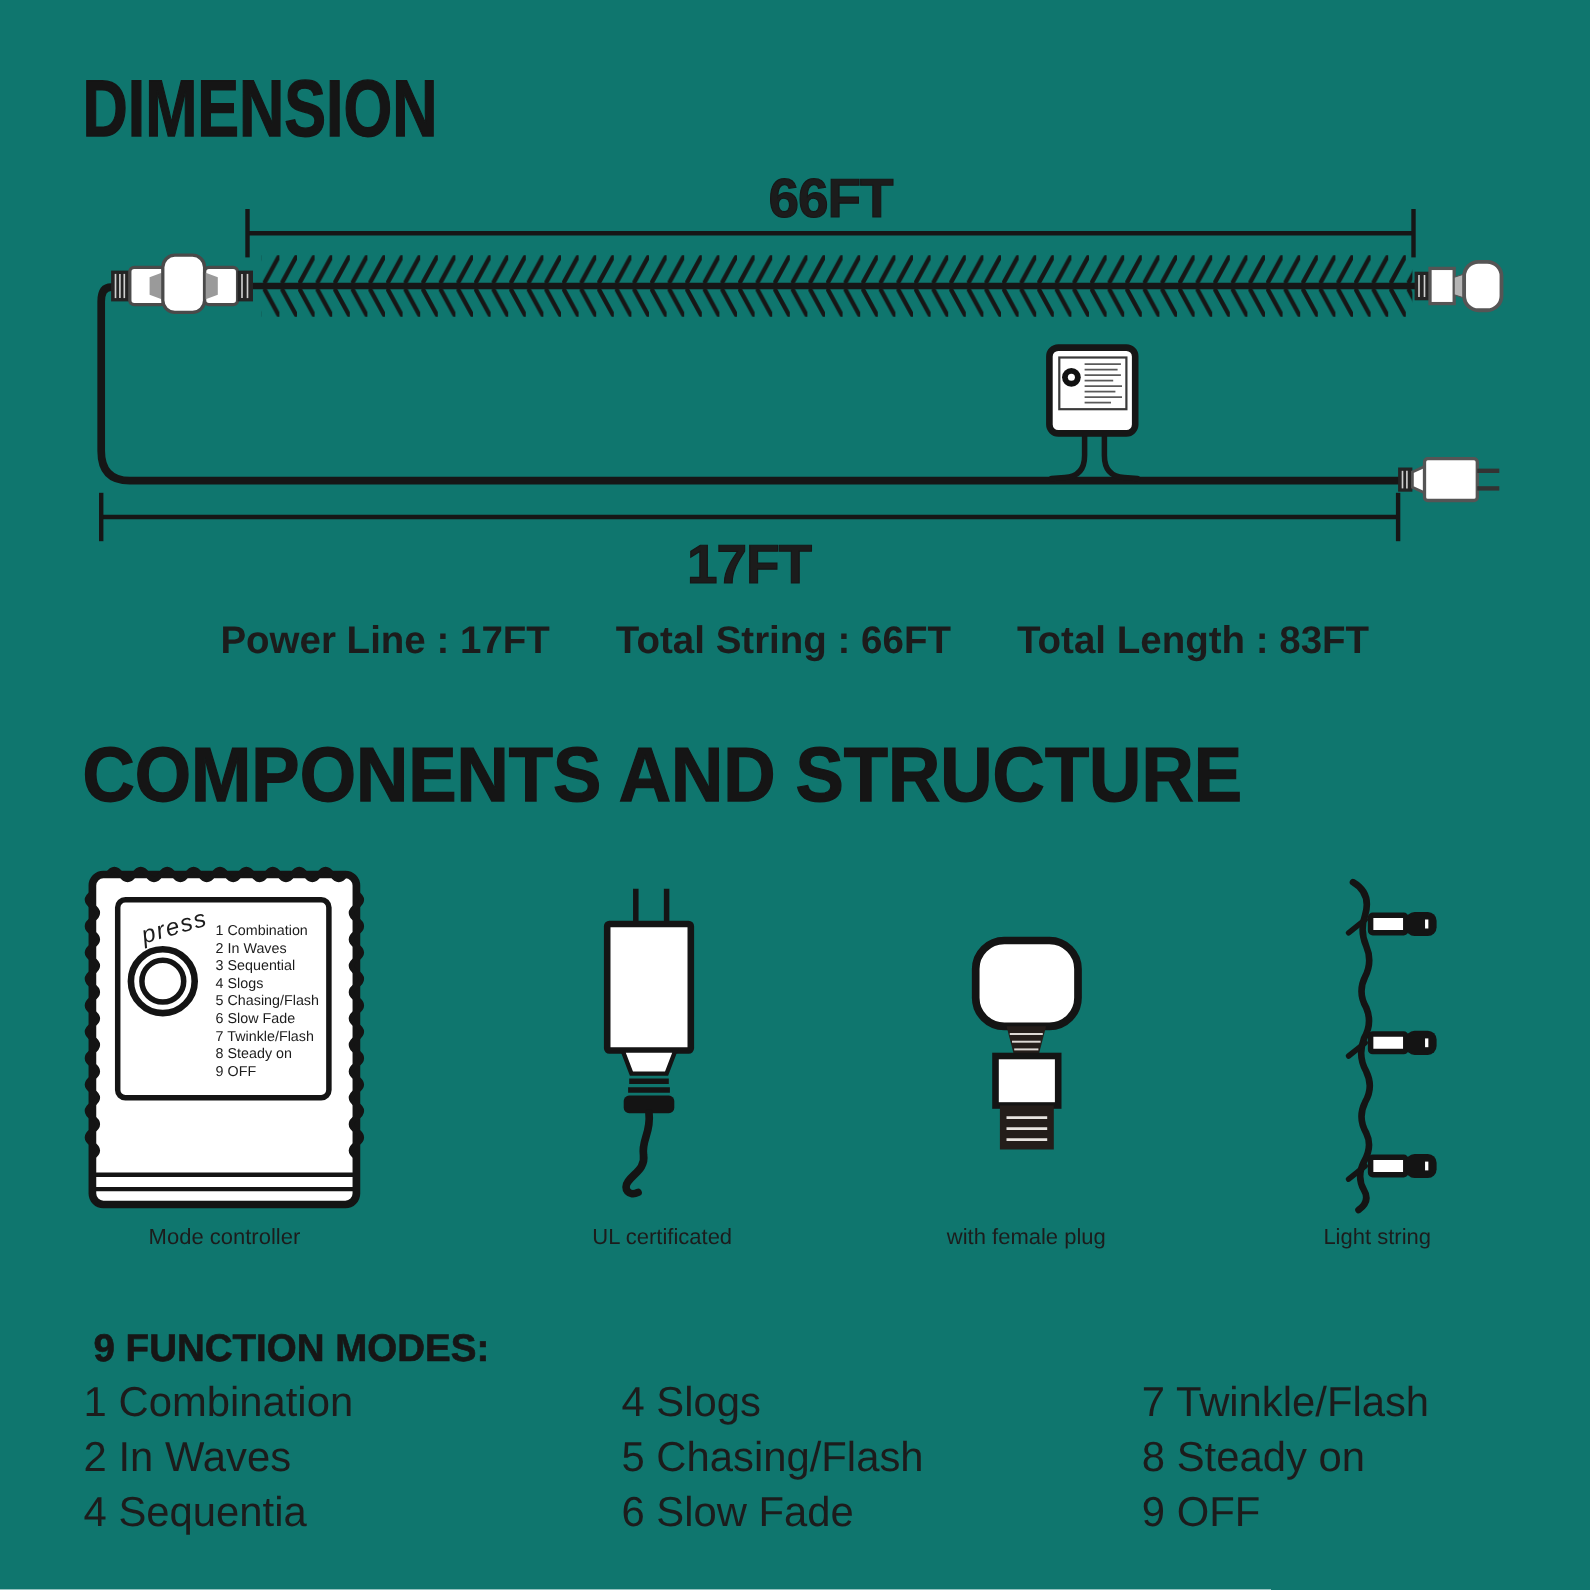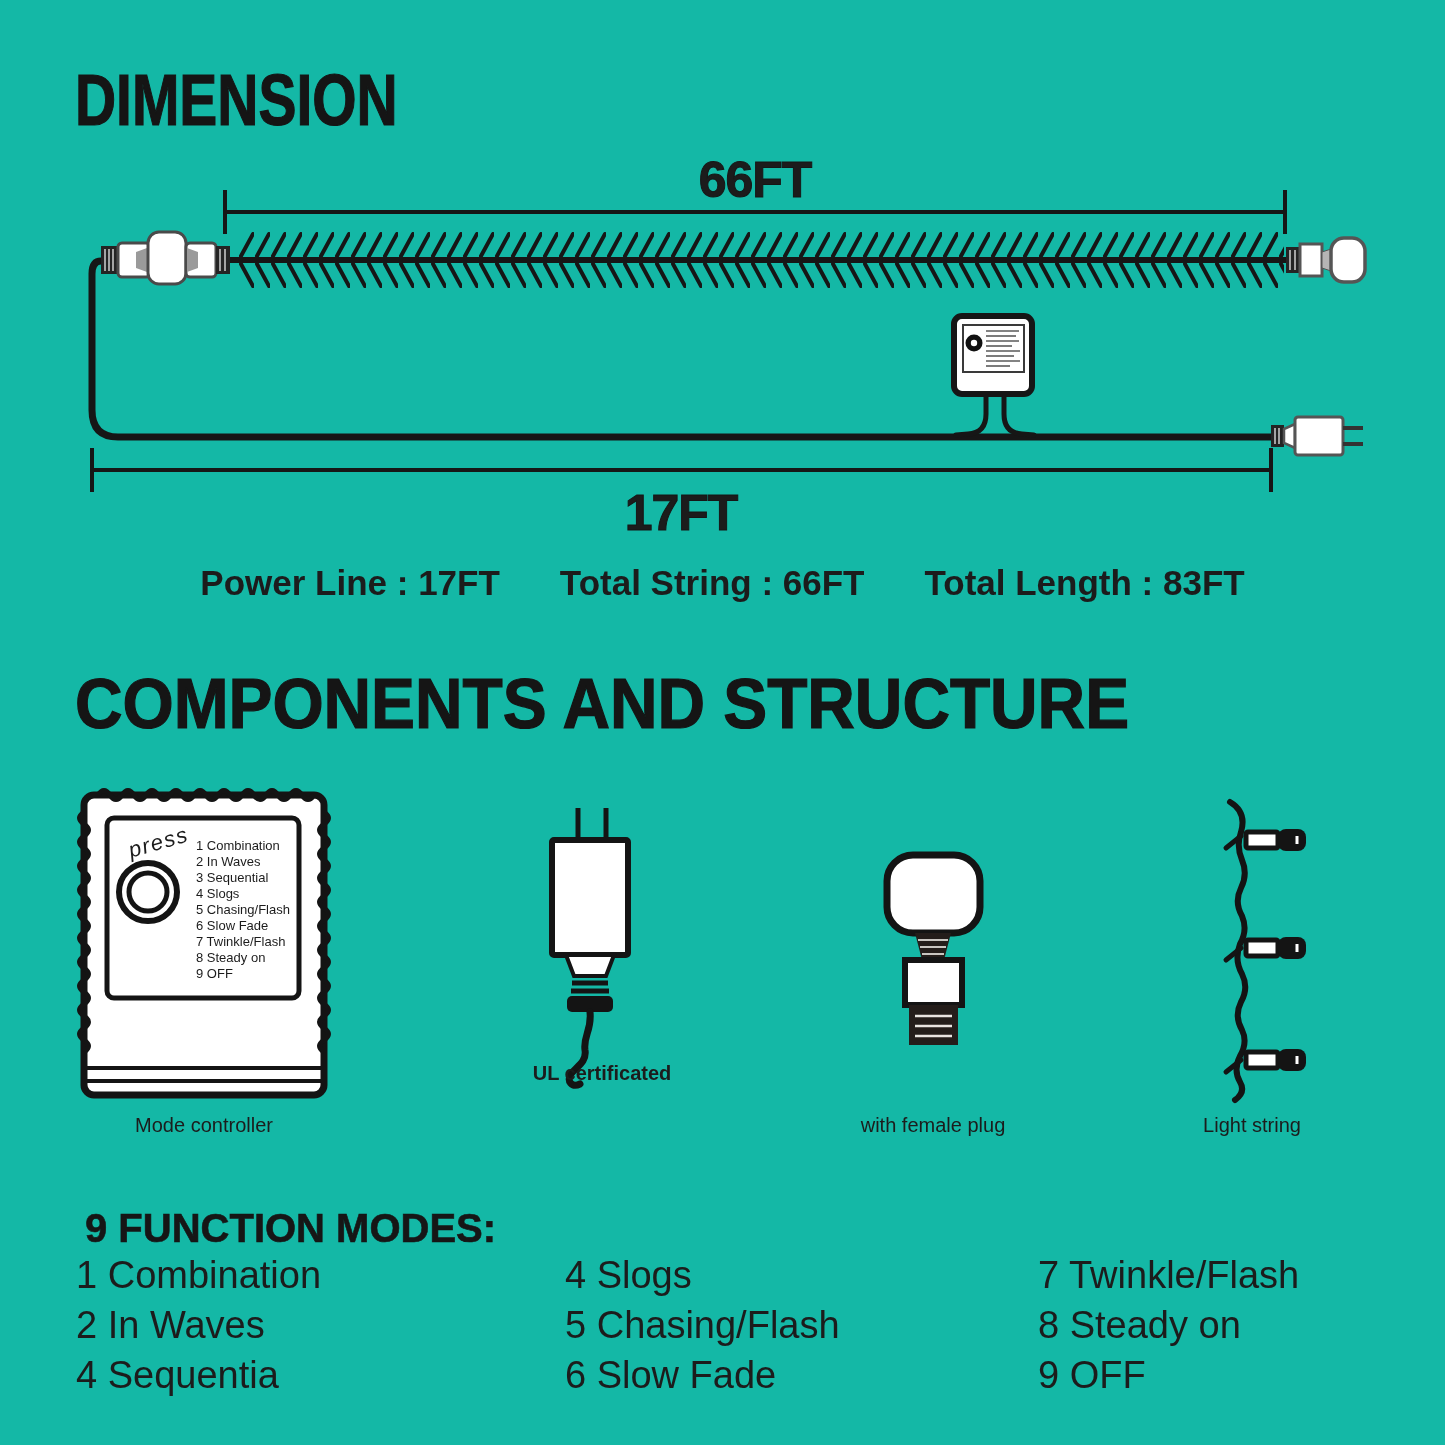--- a/index.html
+++ b/index.html
@@ -1,38 +1,38 @@
 <!DOCTYPE html>
 <html><head>
 <meta charset="utf-8">
 <style>
   html,body { margin:0; padding:0; background:#ffffff; }
   .page {
-    position:relative; width:1445px; height:1445px; background:#14b8a6;
+    position:relative; width:1445px; height:1445px; background:#0f766e;
     font-family:"Liberation Sans","DejaVu Sans",sans-serif; color:#1a1a1a; overflow:hidden;
   }
   .h1 {
     position:absolute; font-weight:bold; color:#151515;
     -webkit-text-stroke:1.2px #151515; letter-spacing:0px;
     transform-origin:left top; white-space:nowrap;
   }
   .h1.dim  { top:58px;  left:75px; font-size:73px; transform:scaleX(0.78); }
   .h1.comp { top:664px; left:75px; font-size:70px; transform:scaleX(0.94); }
   .spec-row {
     position:absolute; top:563px; left:0; width:100%;
     display:flex; justify-content:center; gap:60px;
     font-size:35px; font-weight:700; color:#1c1c1c; white-space:nowrap;
   }
   .comp-label {
     position:absolute; transform:translateX(-50%); text-align:center;
     font-size:20px; line-height:39px; color:#1c1c1c; white-space:nowrap;
   }
   .modes-heading {
     position:absolute; top:1206px; left:85px;
-    font-size:40px; font-weight:bold; color:#161616;
+    font-size:35px; font-weight:bold; color:#161616;
     -webkit-text-stroke:0.6px #161616; white-space:nowrap;
   }
   .modes-col {
     position:absolute; top:1250px; font-size:38px; line-height:50px;
     color:#1c1c1c; white-space:nowrap;
   }
   .modes-col.c1 { left:76px; }
   .modes-col.c2 { left:565px; }
   .modes-col.c3 { left:1038px; }
   svg { position:absolute; left:0; font-family:inherit; }
@@ -205,21 +205,21 @@
       </g>
       <g>
         <rect x="1246" y="272" width="32" height="16" rx="2" fill="#ffffff" stroke="#141414" stroke-width="5"></rect>
         <rect x="1278" y="269" width="28" height="22" rx="8" fill="#141414"></rect>
         <line x1="1297" y1="276" x2="1297" y2="284" stroke="#ffffff" stroke-width="3"></line>
       </g>
     </g>
   </svg>
 
   <div class="comp-label" style="top:1106px; left:204px;">Mode controller</div>
-  <div class="comp-label" style="top:1054px; left:602px;font-weight:bold;">
+  <div class="comp-label" style="top:1106px; left:602px;">
     <div>UL certificated</div>
   </div>
   <div class="comp-label" style="top:1106px; left:933px;">
     <div>with female plug</div>
   </div>
   <div class="comp-label" style="top:1106px; left:1252px;">Light string</div>
 
   <div class="modes-heading">9 FUNCTION MODES:</div>
   <div class="modes-col c1">
     <div>1 Combination</div>

